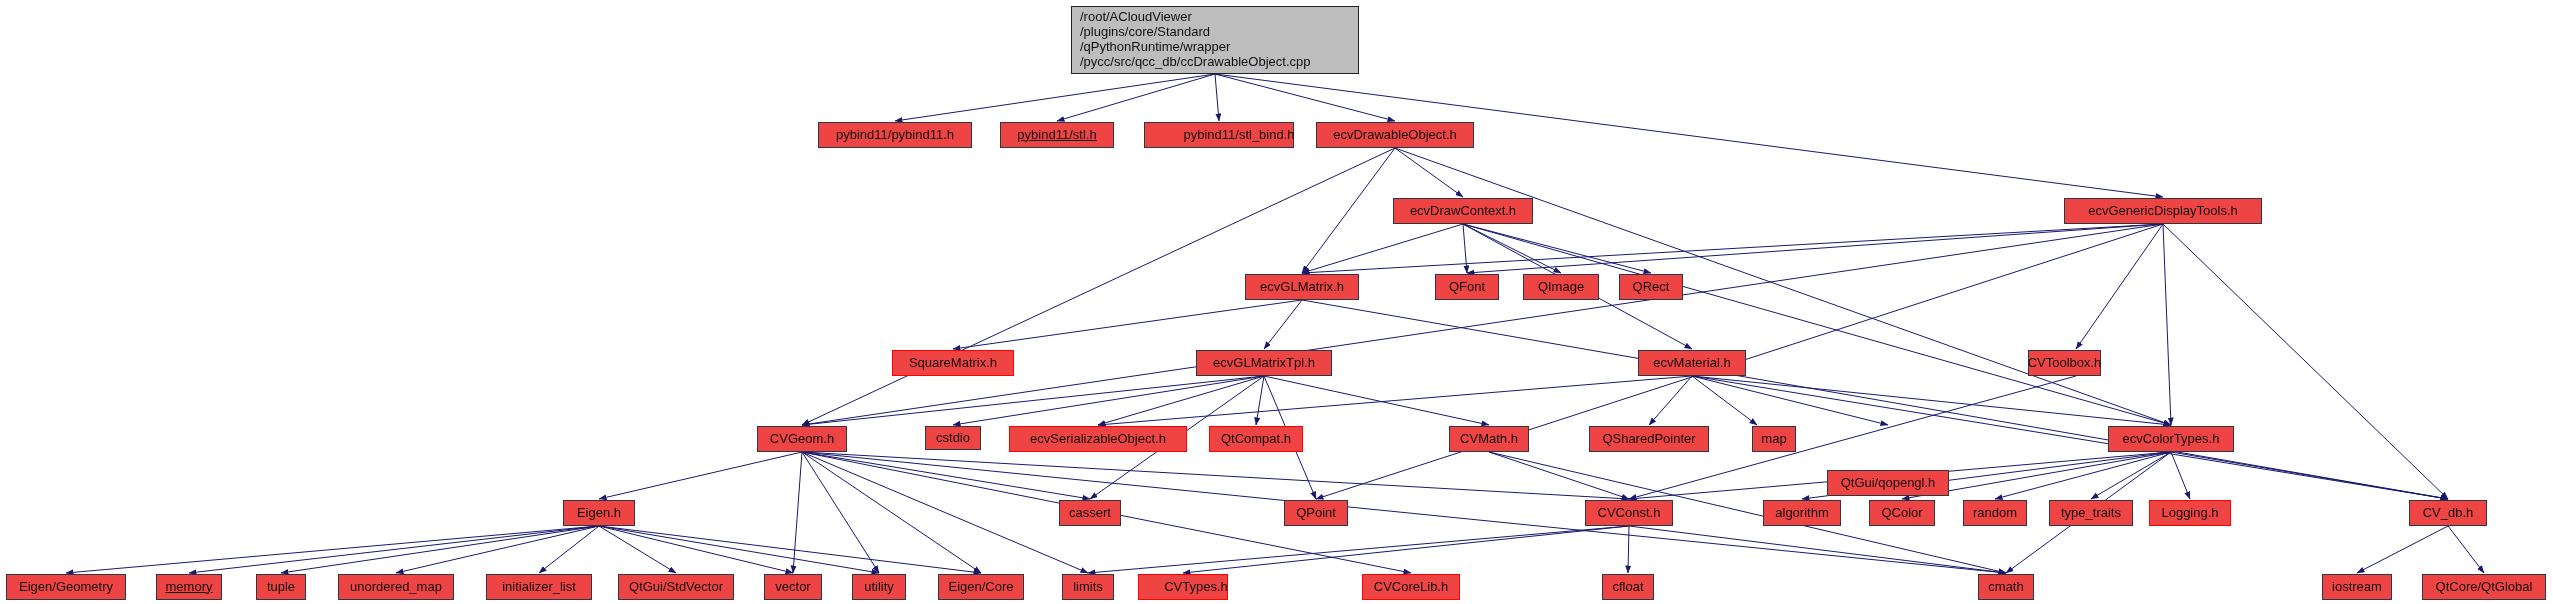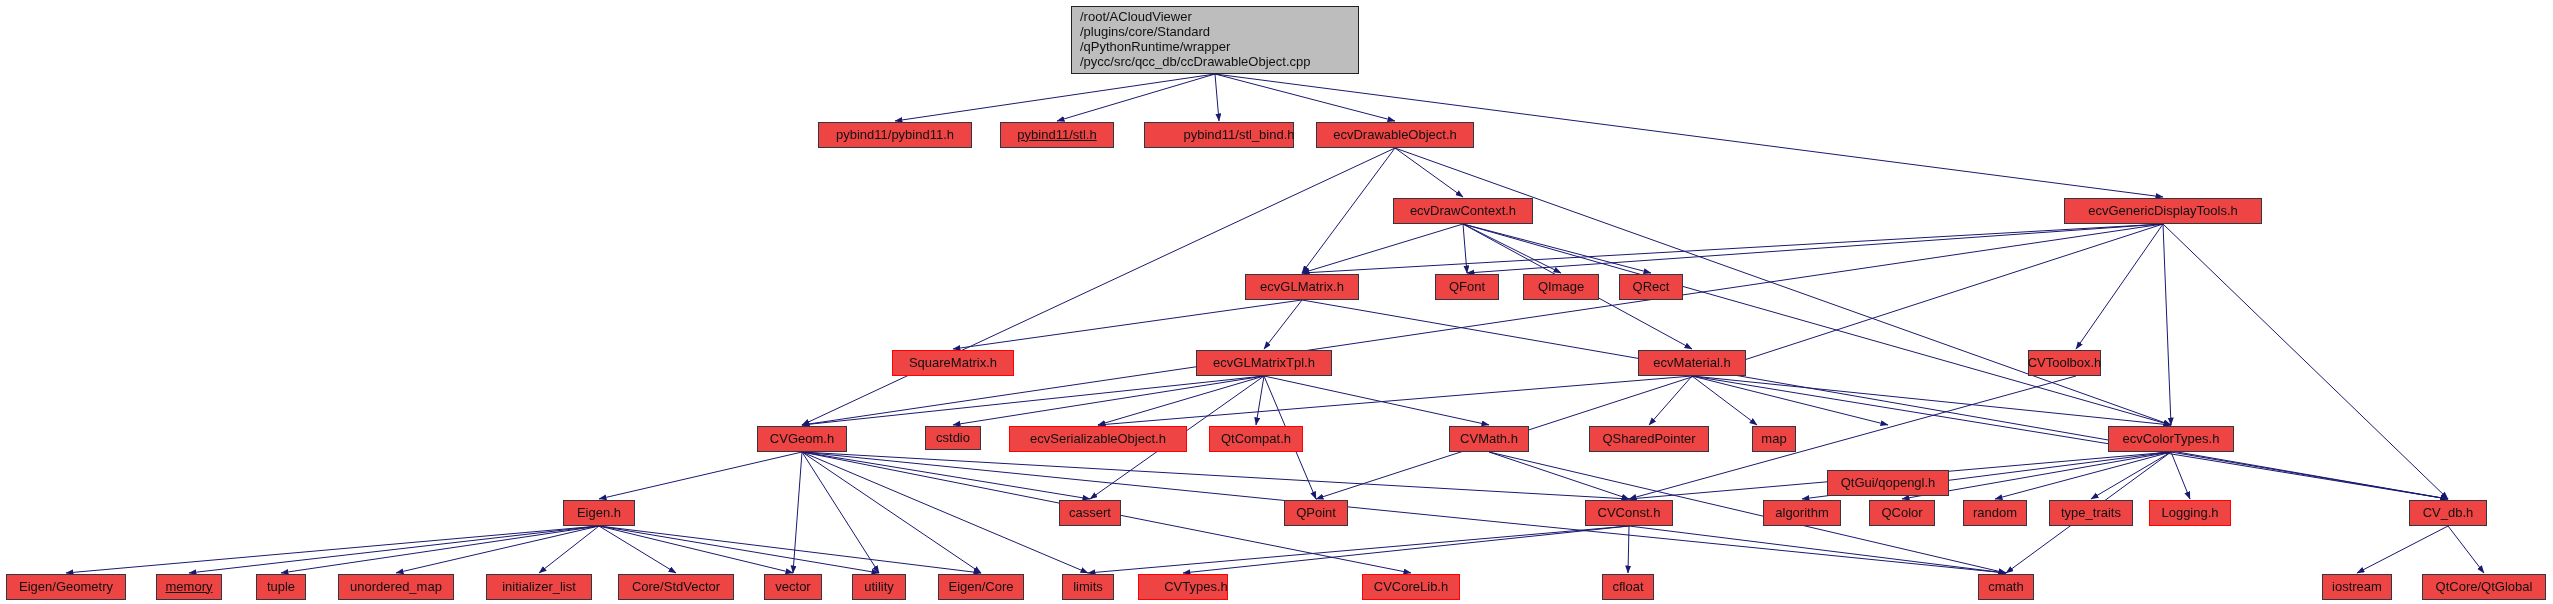--- a/index.html
+++ b/index.html
@@ -162,21 +162,21 @@
     <div class="node" style="left: 1869px; top: 500px; width: 66px; height: 26px;">QColor</div>
     <div class="node" style="left: 1963px; top: 500px; width: 64px; height: 26px;">random</div>
     <div class="node" style="left: 2049px; top: 500px; width: 84px; height: 26px;">type_traits</div>
     <div class="node truncated" style="left: 2149px; top: 500px; width: 82px; height: 26px;">Logging.h</div>
     <div class="node" style="left: 2409px; top: 500px; width: 78px; height: 26px;">CV_db.h</div>
     <div class="node" style="left: 6px; top: 574px; width: 120px; height: 26px;">Eigen/Geometry</div>
     <div class="node" style="left: 156px; top: 574px; width: 66px; height: 26px; text-decoration: underline;">memory</div>
     <div class="node" style="left: 256px; top: 574px; width: 50px; height: 26px;">tuple</div>
     <div class="node" style="left: 338px; top: 574px; width: 116px; height: 26px;">unordered_map</div>
     <div class="node" style="left: 486px; top: 574px; width: 106px; height: 26px;">initializer_list</div>
-    <div class="node" style="left: 618px; top: 574px; width: 116px; height: 26px;">Core/StdVector</div>
+    <div class="node" style="left: 618px; top: 574px; width: 116px; height: 26px;">QtGui/StdVector</div>
     <div class="node" style="left: 764px; top: 574px; width: 58px; height: 26px;">vector</div>
     <div class="node" style="left: 852px; top: 574px; width: 54px; height: 26px;">utility</div>
     <div class="node" style="left: 938px; top: 574px; width: 86px; height: 26px;">Eigen/Core</div>
     <div class="node" style="left: 1062px; top: 574px; width: 52px; height: 26px;">limits</div>
     <div class="node truncated" style="left: 1138px; top: 574px; width: 90px; height: 26px; padding-left: 26px;">CVTypes.h</div>
     <div class="node truncated" style="left: 1362px; top: 574px; width: 98px; height: 26px;">CVCoreLib.h</div>
     <div class="node" style="left: 1602px; top: 574px; width: 52px; height: 26px;">cfloat</div>
     <div class="node" style="left: 1978px; top: 574px; width: 56px; height: 26px;">cmath</div>
     <div class="node" style="left: 2322px; top: 574px; width: 70px; height: 26px;">iostream</div>
     <div class="node" style="left: 2422px; top: 574px; width: 124px; height: 26px;">QtCore/QtGlobal</div>

